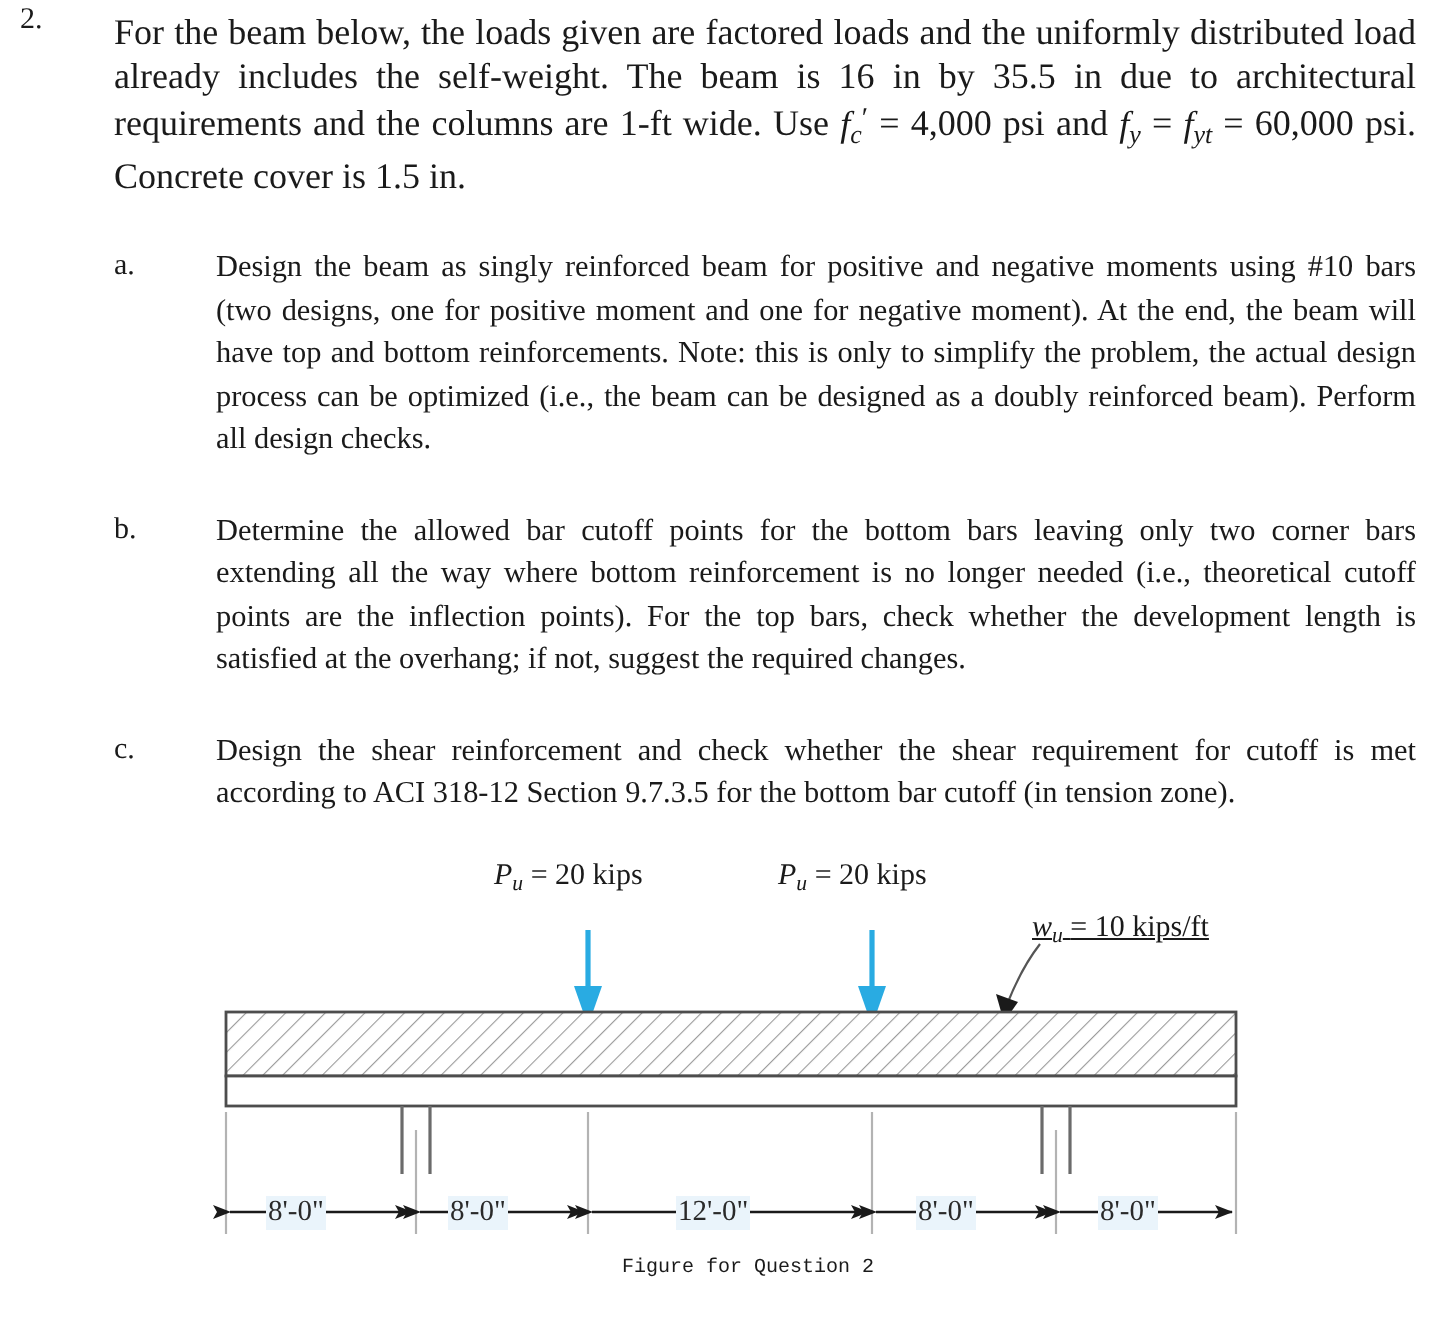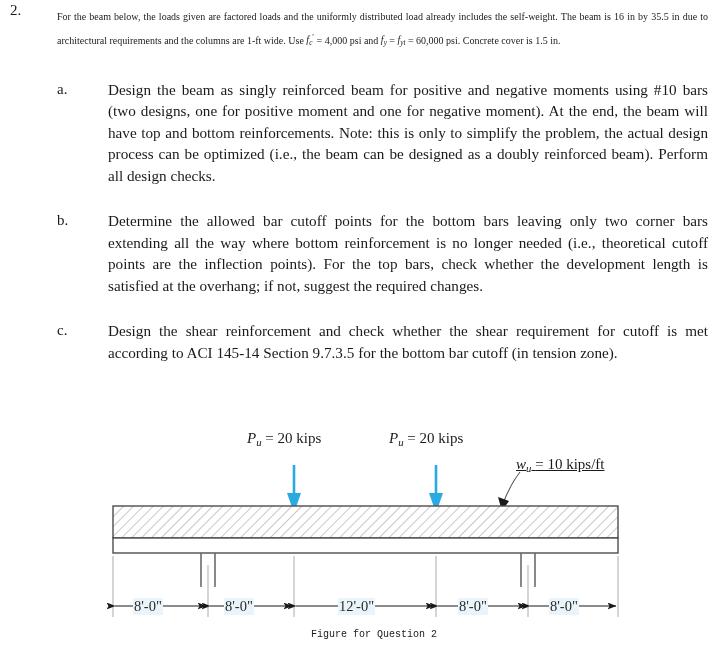--- a/index.html
+++ b/index.html
@@ -30,21 +30,21 @@
   .q-number {
     position: absolute;
     left: 10px;
     top: 0;
     font-size: 15px;
     line-height: 21.5px;
   }
   .q-body {
     margin-left: 57px;
     margin-right: 8px;
-    font-size: 10px;
+    font-size: 18px;
     line-height: 21.5px;
     text-align: justify;
     text-justify: inter-word;
     font-family: Liberation Serif, serif;
   }
 
   .sub-row {
     position: relative;
   }
   .sub-label {
@@ -126,21 +126,21 @@
     <div class="sub-body">Design the beam as singly reinforced beam for positive and negative moments using #10 bars (two designs, one for positive moment and one for negative moment). At the end, the beam will have top and bottom reinforcements. Note: this is only to simplify the problem, the actual design process can be optimized (i.e., the beam can be designed as a doubly reinforced beam). Perform all design checks.</div>
   </div>
 
   <div class="sub-row" style="margin-top:16px;">
     <span class="sub-label">b.</span>
     <div class="sub-body">Determine the allowed bar cutoff points for the bottom bars leaving only two corner bars extending all the way where bottom reinforcement is no longer needed (i.e., theoretical cutoff points are the inflection points). For the top bars, check whether the development length is satisfied at the overhang; if not, suggest the required changes.</div>
   </div>
 
   <div class="sub-row" style="margin-top:16px;">
     <span class="sub-label">c.</span>
-    <div class="sub-body">Design the shear reinforcement and check whether the shear requirement for cutoff is met according to ACI 145-14 Section 9.7.3.5 for the bottom bar cutoff (in tension zone).</div>
+    <div class="sub-body">Design the shear reinforcement and check whether the shear requirement for cutoff is met according to ACI 318-12 Section 9.7.3.5 for the bottom bar cutoff (in tension zone).</div>
   </div>
 
 </div>
 
 <div class="figure">
 
   <svg class="fig-svg" width="716" height="200" viewBox="0 0 716 200">
     <defs>
       <pattern id="beamHatch" width="7" height="7" patternTransform="rotate(45)" patternUnits="userSpaceOnUse">
         <rect width="7" height="7" fill="#ffffff"></rect>

